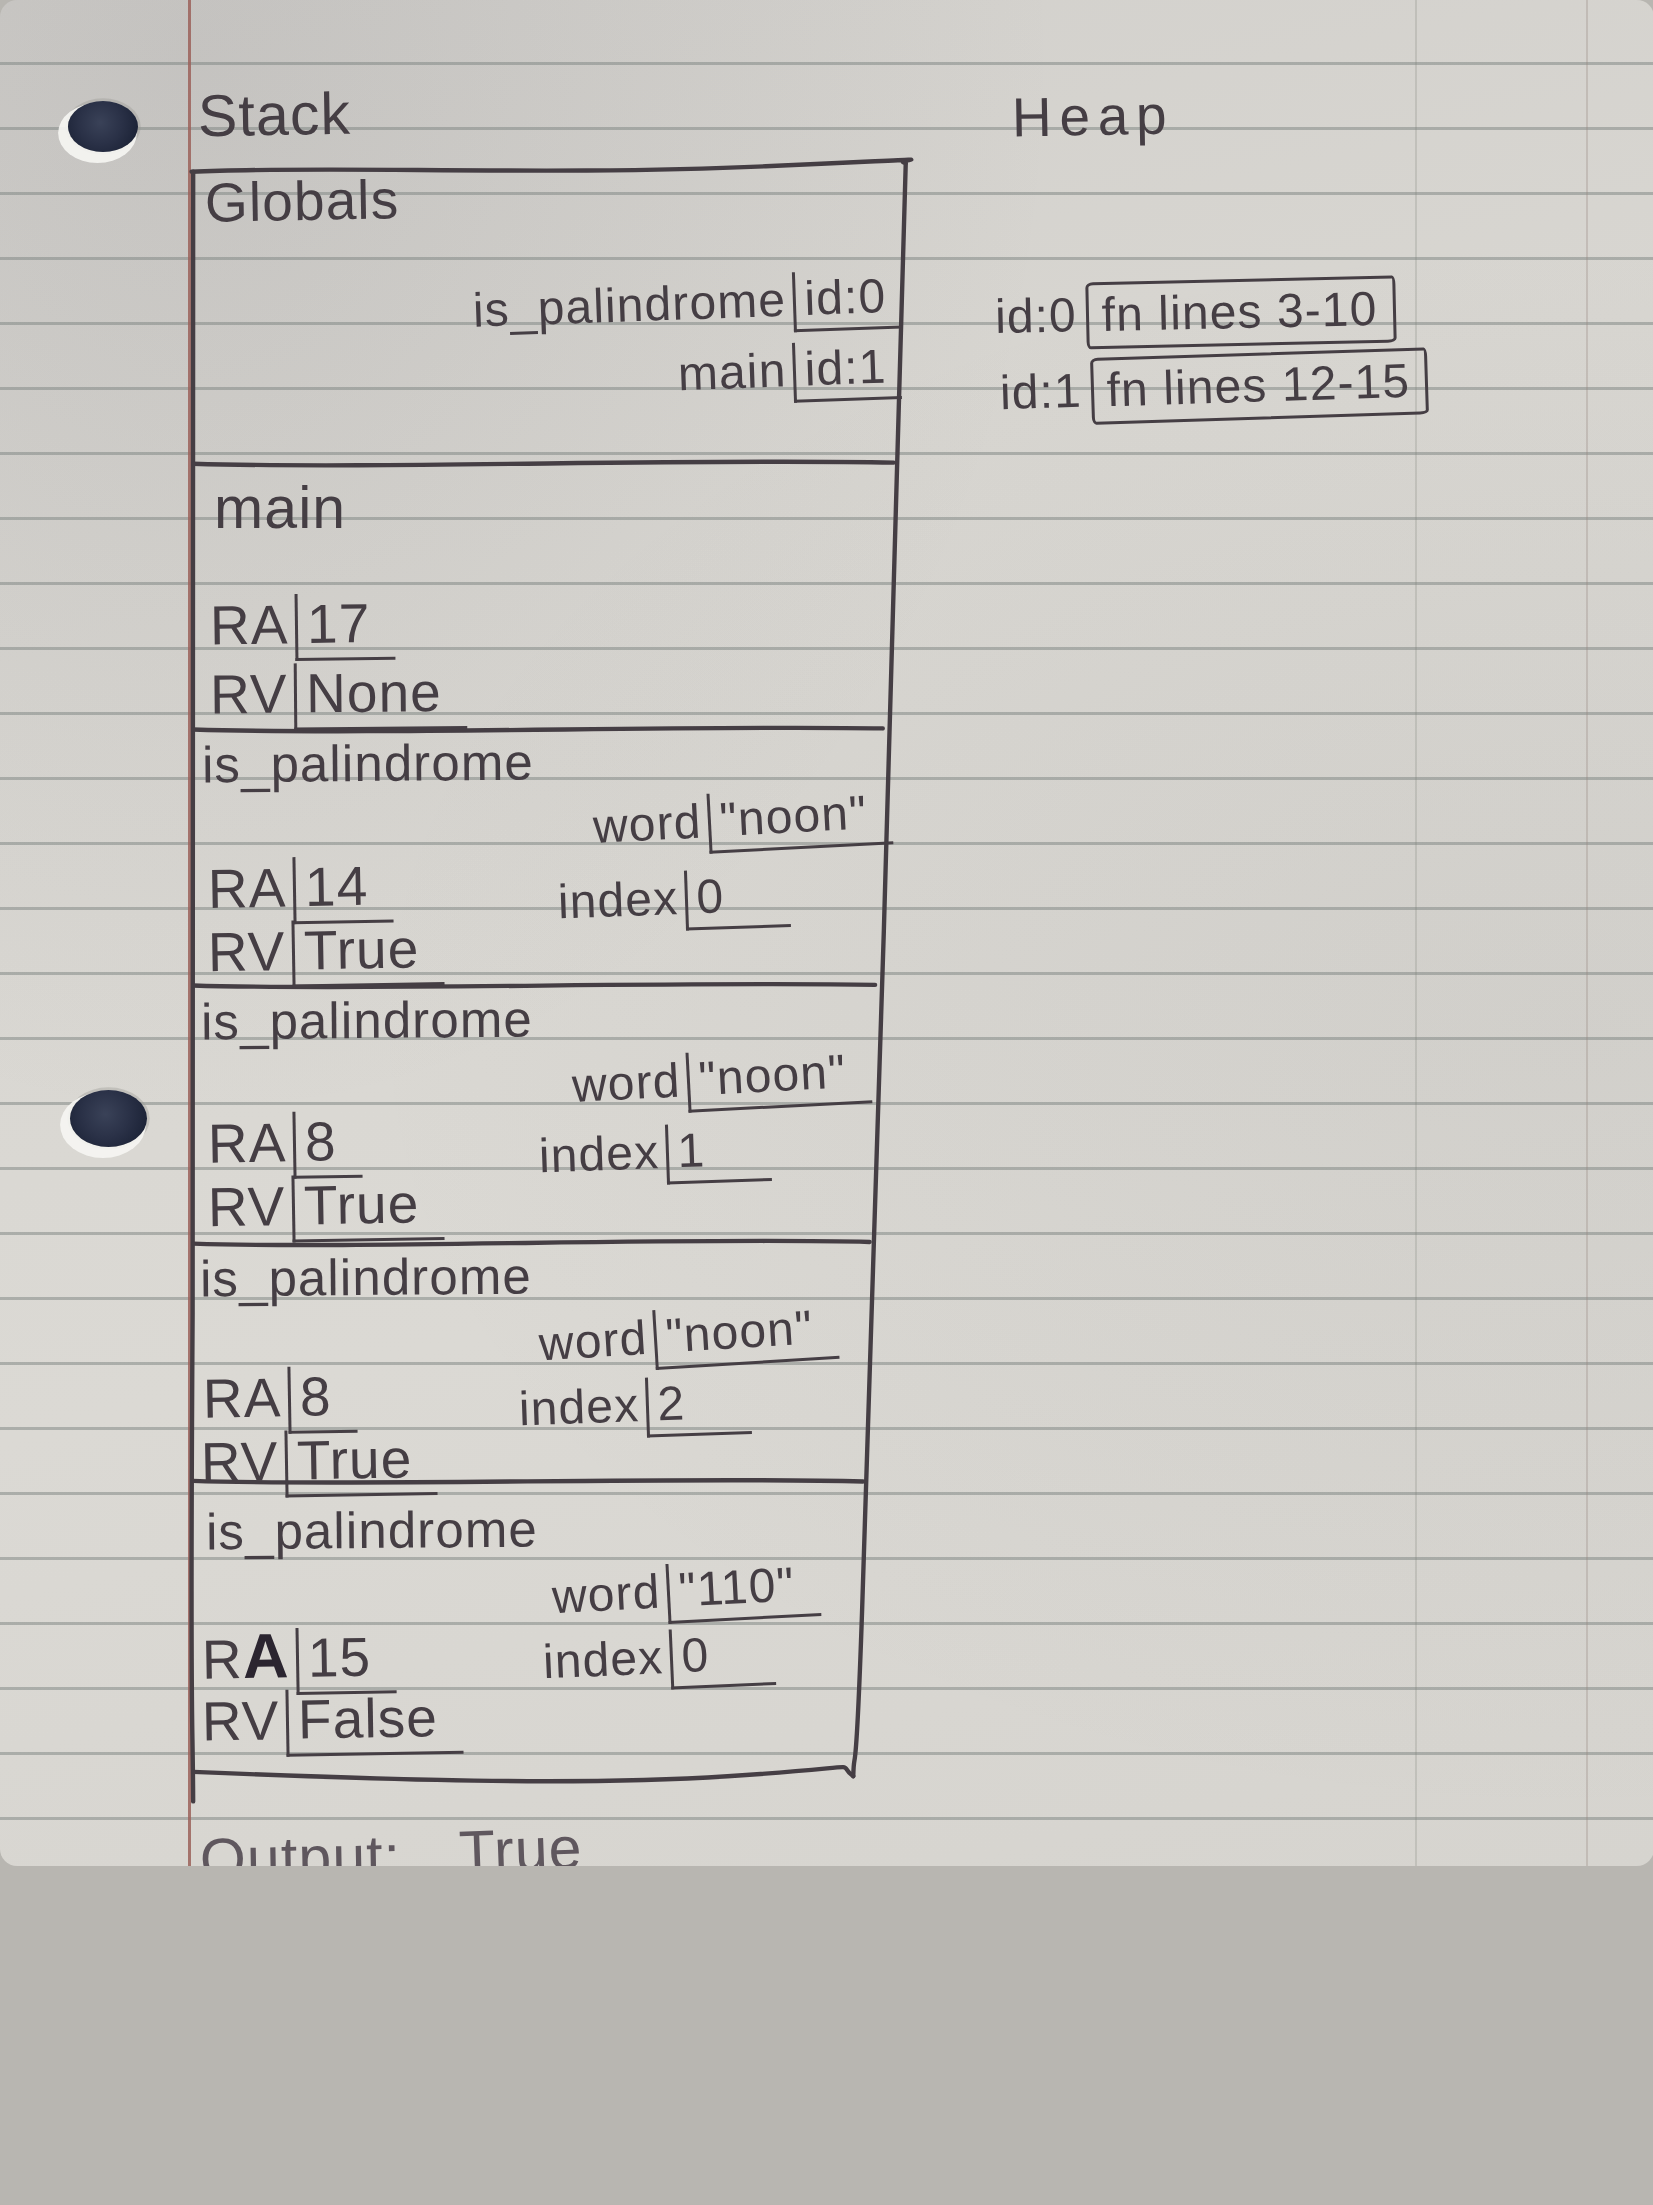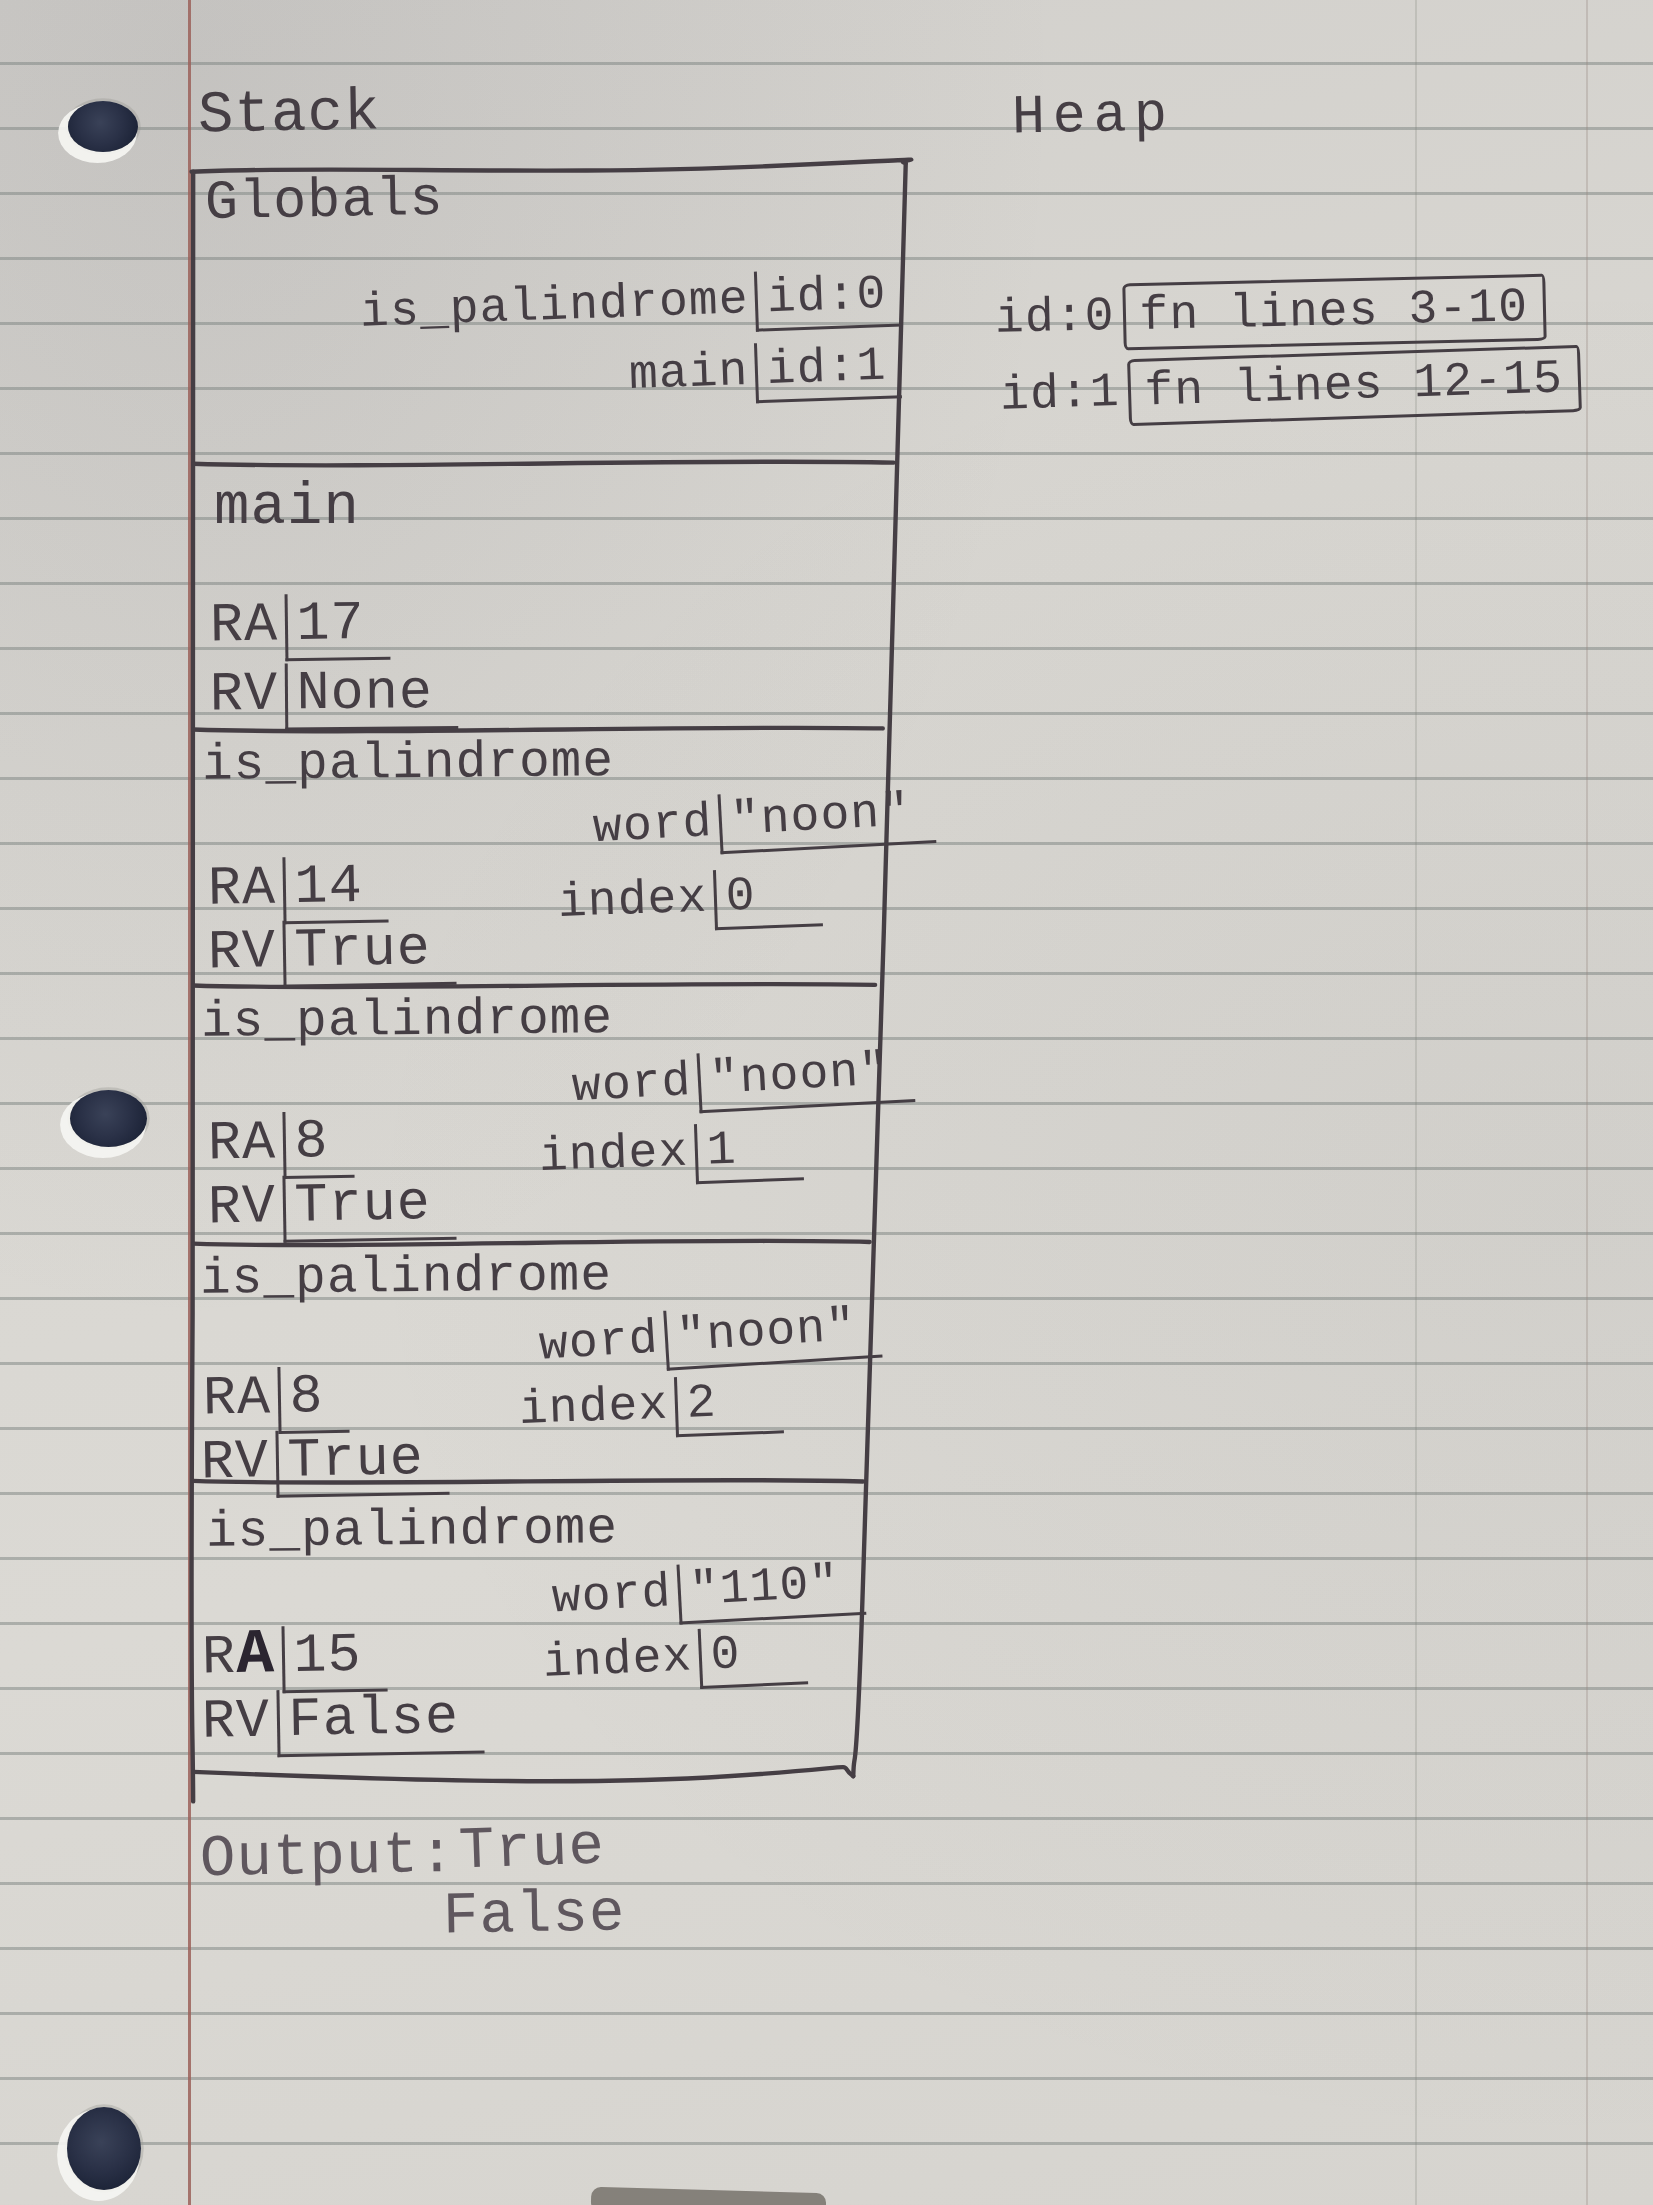--- a/index.html
+++ b/index.html
@@ -1,23 +1,24 @@
 <!DOCTYPE html>
 <html style="font-size:8.8px"><head>
 <meta charset="utf-8">
 <style>
   html,body { margin:0; padding:0; background:#b8b6b1; }
   .sheet {
-    position:relative; width:1654px; height:2205px; overflow:hidden;
+    position:relative; width:1654px; height:1866px; overflow:hidden;
     background:
       radial-gradient(ellipse at 12% 3%, rgba(70,70,80,0.10), transparent 42%),
       radial-gradient(ellipse at 95% 55%, rgba(80,80,80,0.07), transparent 55%),
       linear-gradient(168deg, #d2d0cc 0%, #d8d6d1 30%, #dbd9d4 65%, #d6d4cf 100%);
-    font-family:Liberation Mono, monospace;
+    font-family:Liberation Sans, sans-serif;
     color:#453e44;
+    border-radius:17px;
   }
   .rules {
     position:absolute; inset:0; pointer-events:none;
     background: repeating-linear-gradient(180deg,
       transparent 0px, transparent 62px,
       rgba(124,131,128,0.50) 62px, rgba(124,131,128,0.50) 65px);
   }
   .vline { position:absolute; top:0; bottom:0; }
   .margin-red { left:188px; width:2.7px; background:rgba(155,97,90,0.85); }
   .crease1 { left:1415px; width:2.2px; background:rgba(120,122,116,0.22); }

